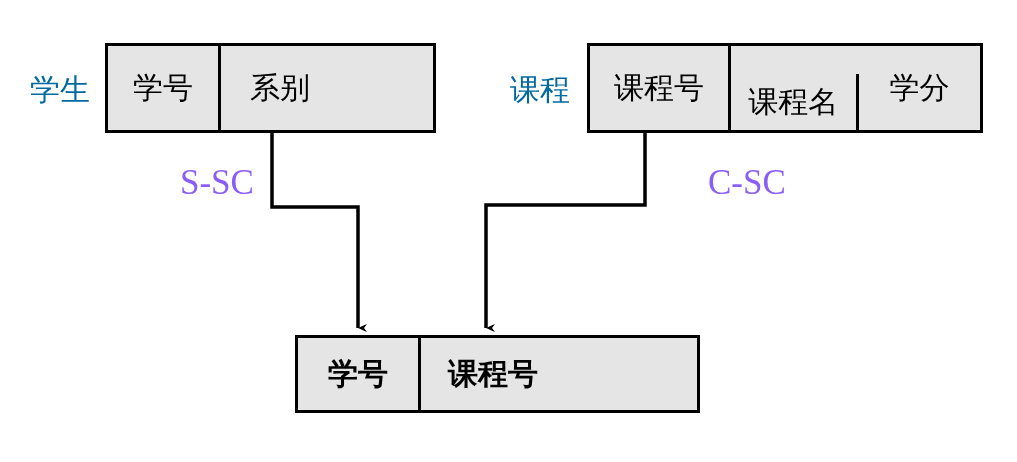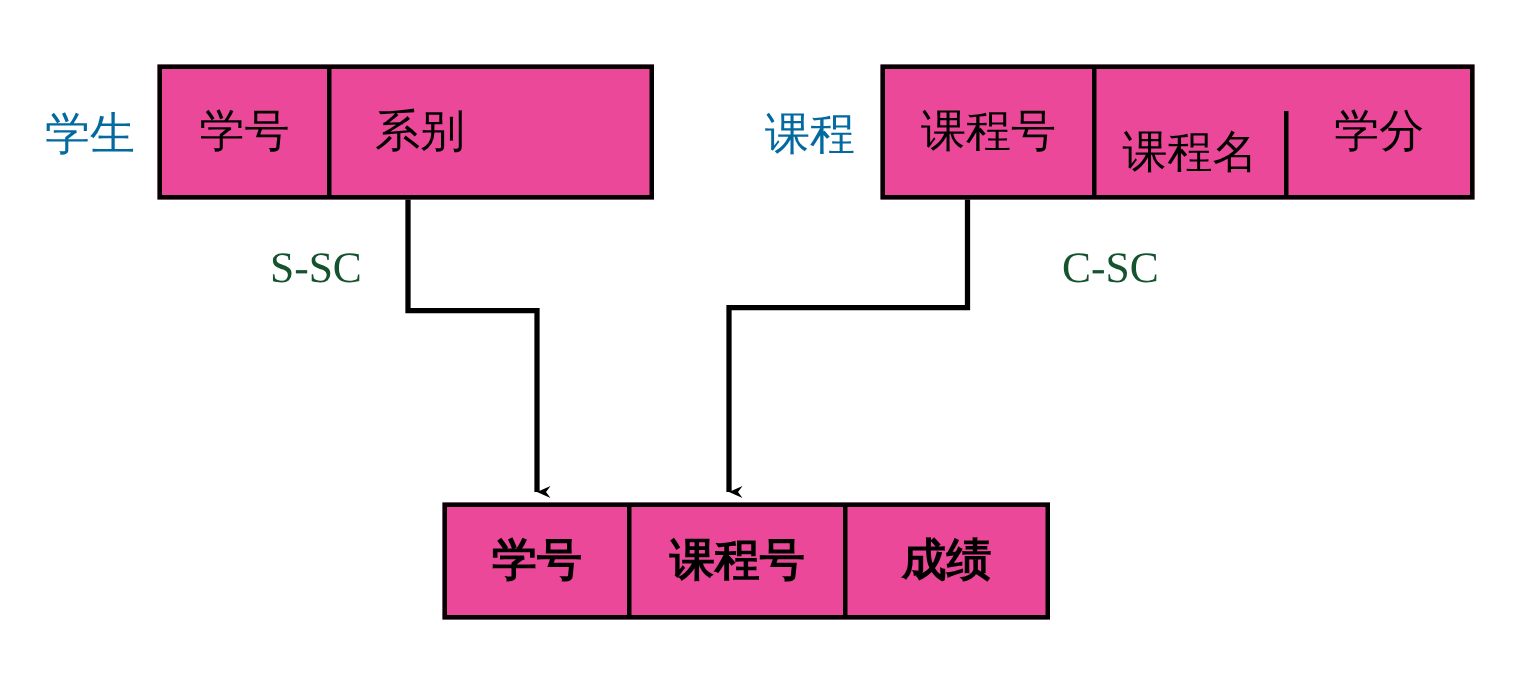--- a/index.html
+++ b/index.html
@@ -25,44 +25,44 @@
     white-space: nowrap;
     display: flex;
     align-items: center;
     justify-content: flex-end;
   }
   .relation-table {
     position: absolute;
     display: flex;
     border: 3px solid #000000;
     box-sizing: border-box;
-    background: #ec4899;
+    background: #e5e5e5;
   }
   .relation-cell {
     display: flex;
     align-items: center;
     justify-content: center;
     box-sizing: border-box;
     font-size: 30px;
     line-height: 1;
     color: #000000;
     white-space: nowrap;
     border-right: 3px solid #000000;
   }
   .relation-cell:last-child {
     border-right: none;
   }
   .bold-table .relation-cell {
     font-weight: bold;
   }
   .edge-label {
     position: absolute;
-    font-size: 29px;
+    font-size: 35px;
     line-height: 1;
-    color: #14532d;
+    color: #8b5cf6;
     white-space: nowrap;
   }
   #connector-layer {
     position: absolute;
     left: 0;
     top: 0;
     width: 1017px;
     height: 462px;
     pointer-events: none;
   }
@@ -84,21 +84,20 @@
   <div class="relation-table" style="left:587px; top:43px; width:396px; height:90px;">
     <div class="relation-cell" style="width:143px;">课程号</div>
     <div class="relation-cell" style="width:130px;margin-top:28px;">课程名</div>
     <div class="relation-cell" style="width:123px;">学分</div>
   </div>
 
 
   <div class="relation-table bold-table" style="left:295px; top:335px; width:405px; height:78px;">
     <div class="relation-cell" style="width:123px;">学号</div>
     <div class="relation-cell" style="width:144px;">课程号</div>
-    <div class="relation-cell" style="width:132px;">成绩</div>
   </div>
 
   <div class="edge-label" style="left:180px; top:165px;">S-SC</div>
 
   <div class="edge-label" style="left:660px; top:165px;margin-left:48px;">C-SC</div>
 
   <svg id="connector-layer" viewBox="0 0 1017 462" width="1017" height="462" xmlns="http://www.w3.org/2000/svg">
     <defs>
       <marker id="arrowhead" markerWidth="9" markerHeight="10" refX="4" refY="9" orient="auto" markerUnits="userSpaceOnUse">
         <path d="M 0 0 L 4 9 L 8 0 L 4 3 Z" fill="#000000"></path>

